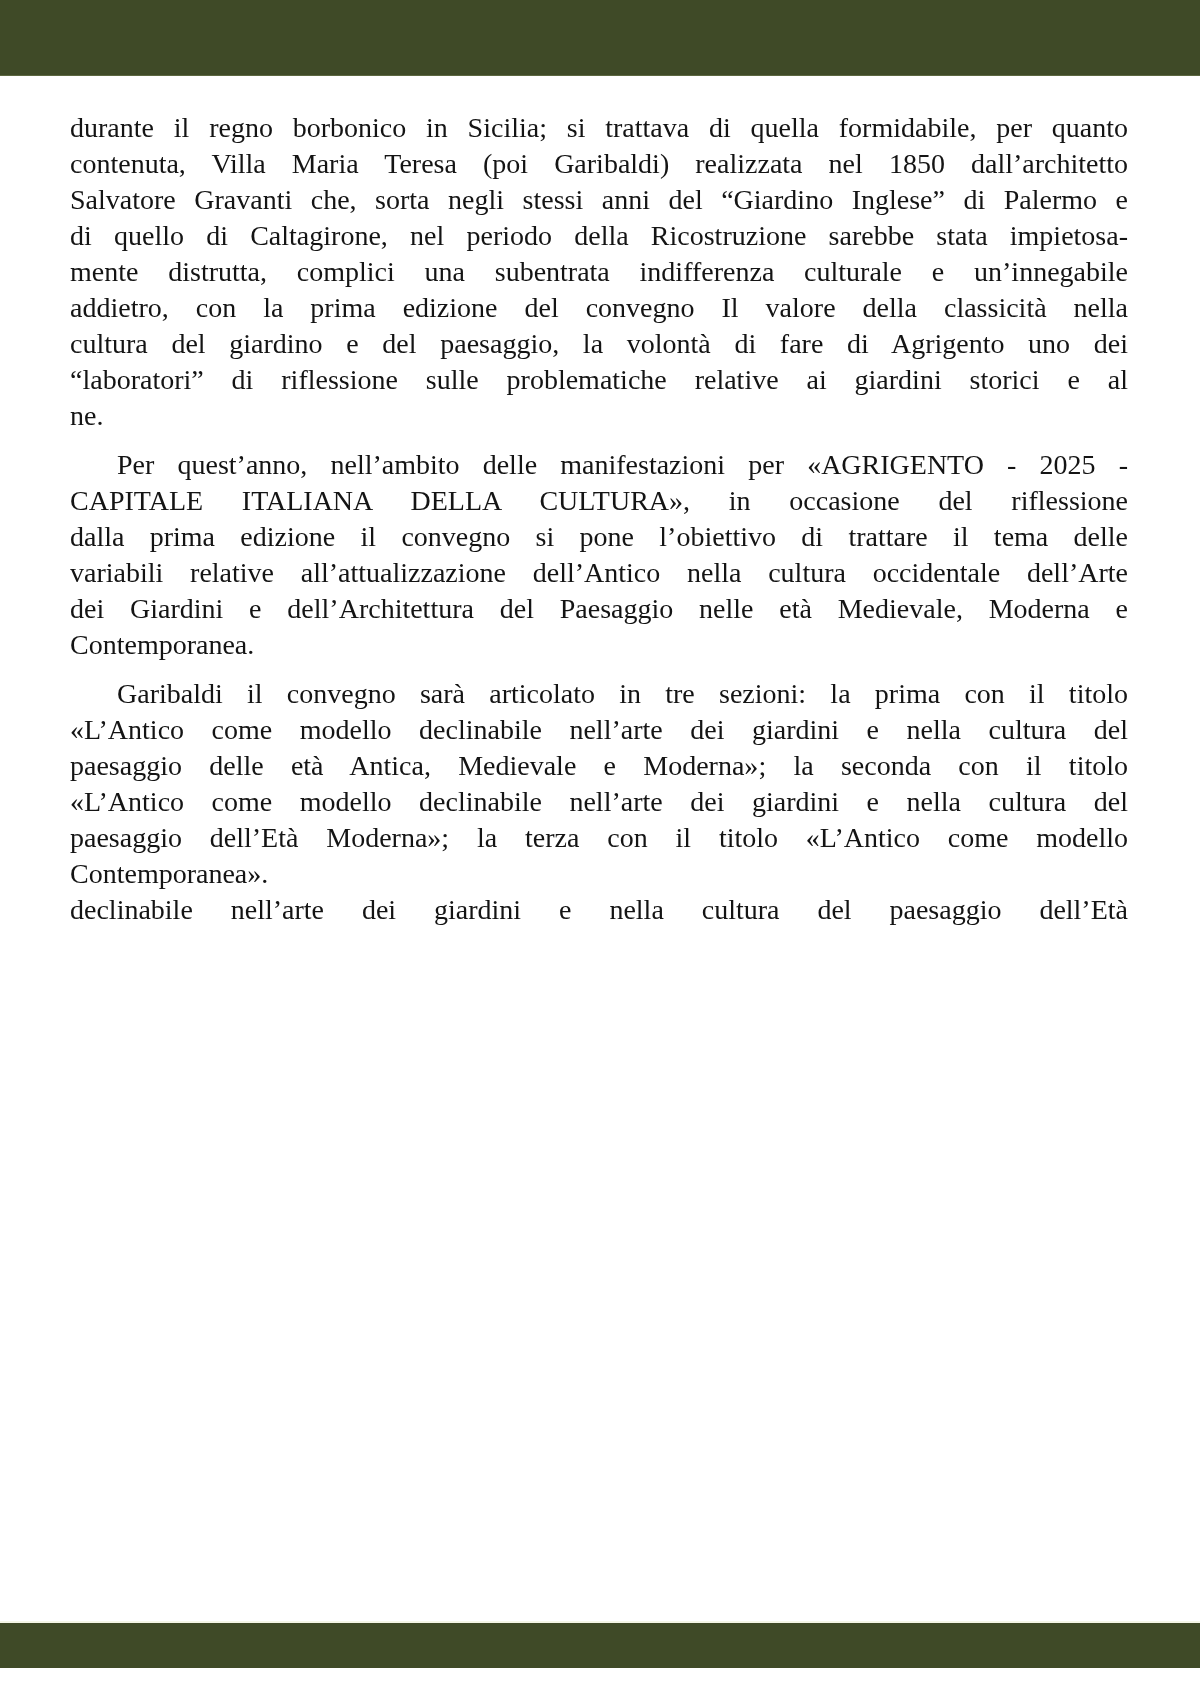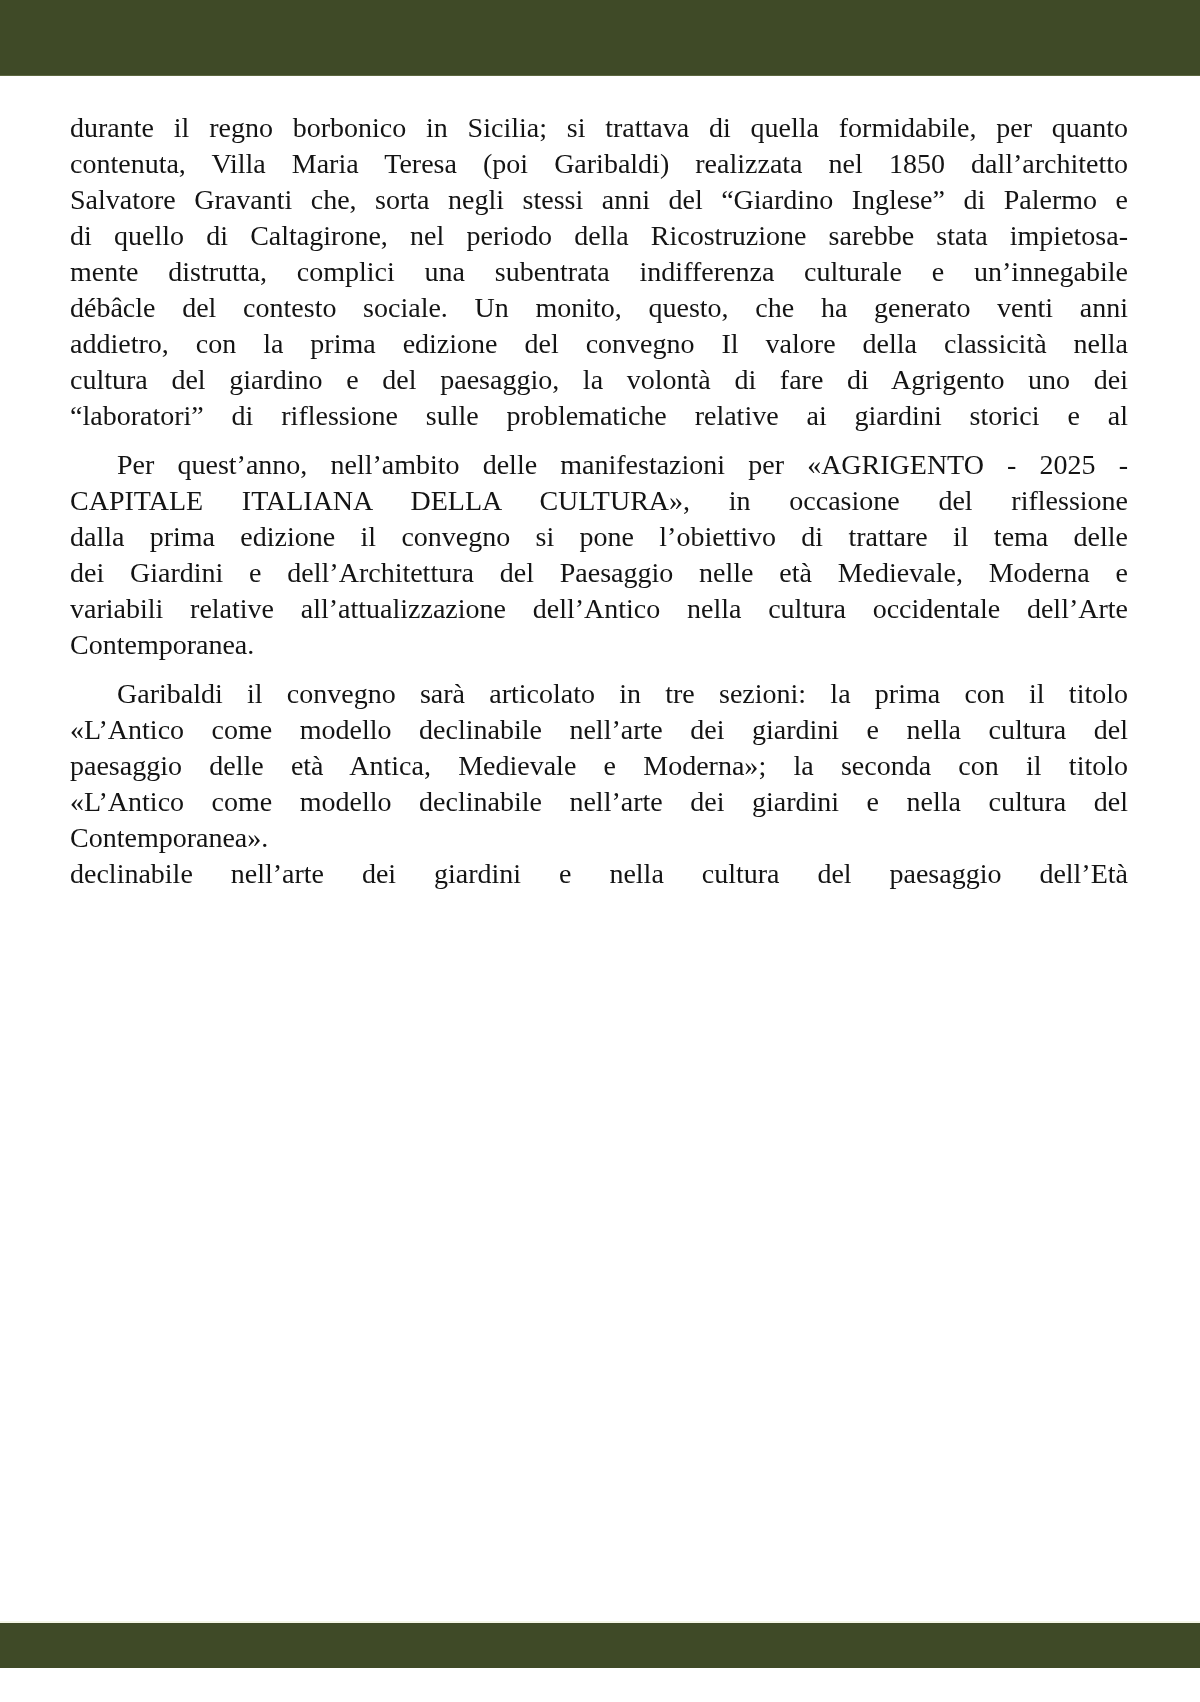--- a/index.html
+++ b/index.html
@@ -43,36 +43,37 @@
 
 <div class="page">
   <div class="bar top" style="background: rgb(63, 74, 39);"></div>
   <div class="doc-body" style="color: rgb(20, 20, 20);">
       <div class="para">
         <div class="line"><span>durante il regno borbonico in Sicilia; si trattava di quella formidabile, per quanto</span></div>
         <div class="line"><span>contenuta, Villa Maria Teresa (poi Garibaldi) realizzata nel 1850 dall’architetto</span></div>
         <div class="line"><span>Salvatore Gravanti che, sorta negli stessi anni del “Giardino Inglese” di Palermo e</span></div>
         <div class="line"><span>di quello di Caltagirone, nel periodo della Ricostruzione sarebbe stata impietosa-</span></div>
         <div class="line"><span>mente distrutta, complici una subentrata indifferenza culturale e un’innegabile</span></div>
-        <div class="line"><span>débâcle del contesto sociale. Un monito, questo, che ha generato venti anni</span></div>
         <div class="line"><span>addietro, con la prima edizione del convegno </span><span class="b">Il valore della classicità nella</span></div>
         <div class="line"><span class="b">cultura del giardino e del paesaggio</span><span>, la volontà di fare di Agrigento uno dei</span></div>
         <div class="line"><span>“laboratori” di riflessione sulle problematiche relative ai giardini storici e al</span></div>
+        <div class="line last"><span>ne.</span></div>
       </div>
       <div class="para">
         <div class="line first-indent"><span>Per quest’anno, nell’ambito delle manifestazioni per </span><span class="b">«AGRIGENTO - 2025 -</span></div>
         <div class="line"><span class="b">CAPITALE ITALIANA DELLA CULTURA»</span><span>, in occasione del riflessione</span></div>
         <div class="line"><span>dalla prima edizione il convegno si pone l’obiettivo di trattare il tema delle</span></div>
+        <div class="line"><span>variabili relative all’attualizzazione dell’Antico nella cultura occidentale dell’Arte</span></div>
         <div class="line"><span>dei Giardini e dell’Architettura del Paesaggio nelle età Medievale, Moderna e</span></div>
-        <div class="line"><span>variabili relative all’attualizzazione dell’Antico nella cultura occidentale dell’Arte</span></div>
         <div class="line last"><span>Contemporanea.</span></div>
       </div>
       <div class="para">
         <div class="line first-indent"><span>Garibaldi il convegno sarà articolato in tre sezioni: la prima con il titolo</span></div>
         <div class="line"><span class="b">«L’Antico come modello declinabile nell’arte dei giardini e nella cultura del</span></div>
         <div class="line"><span class="b">paesaggio delle età Antica, Medievale e Moderna»</span><span>; la seconda con il titolo</span></div>
         <div class="line"><span class="b">«L’Antico come modello declinabile nell’arte dei giardini e nella cultura del</span></div>
+        <div class="line"><span class="b">paesaggio dell’Età Moderna»</span><span>; la terza con il titolo </span><span class="b">«L’Antico come modello</span></div>
         <div class="line last"><span class="b">Contemporanea»</span><span>.</span></div>
         <div class="line"><span class="b">declinabile nell’arte dei giardini e nella cultura del paesaggio dell’Età</span></div>
       </div>
     </div>
   <div class="bar bottom" style="background: rgb(63, 74, 39);"></div>
 </div>
 
 </body></html>

